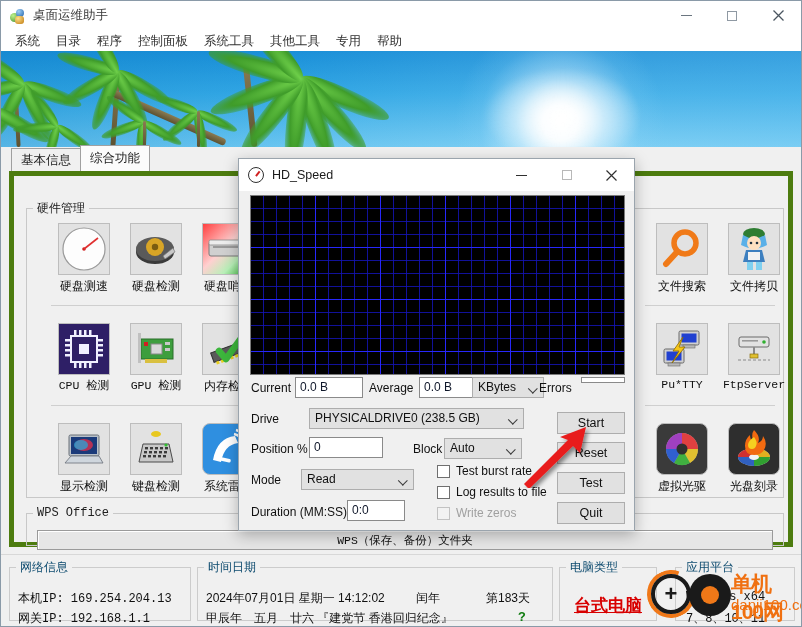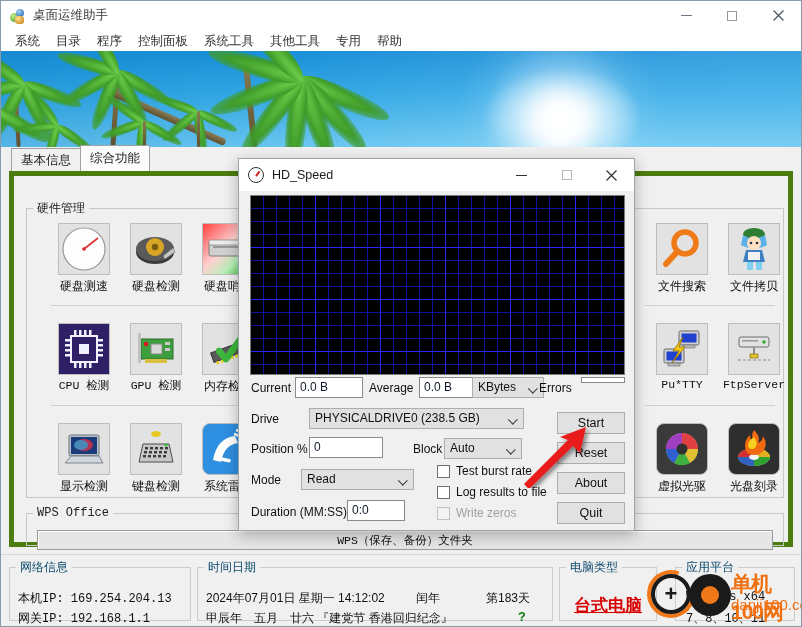--- a/index.html
+++ b/index.html
@@ -697,21 +697,21 @@
     <div class="chk dis" style="left:198px; top:347px;">
       <span class="bx"></span>
       <span>Write zeros</span>
     </div>
 
     <div class="lbl" style="left:12px; top:346px;">Duration (MM:SS)</div>
     <div class="tbox" style="left:108px; top:341px; width:58px;">0:0</div>
 
     <div class="btn" style="left:318px; top:253px; width:68px; height:22px;">Start</div>
     <div class="btn" style="left:318px; top:283px; width:68px; height:22px;">Reset</div>
-    <div class="btn" style="left:318px; top:313px; width:68px; height:22px;">About</div>
+    <div class="btn" style="left:318px; top:313px; width:68px; height:22px;">Test</div>
     <div class="btn" style="left:318px; top:343px; width:68px; height:22px;">Quit</div>
   </div>
 
   <div class="arrow-ann">
     <svg width="110" height="62" viewBox="0 0 110 62">
       <defs>
         <filter id="ashadow" x="-30%" y="-30%" width="180%" height="180%">
           <feDropShadow dx="2.5" dy="3" stdDeviation="2" flood-color="#000" flood-opacity="0.45"></feDropShadow>
         </filter>
       </defs>

